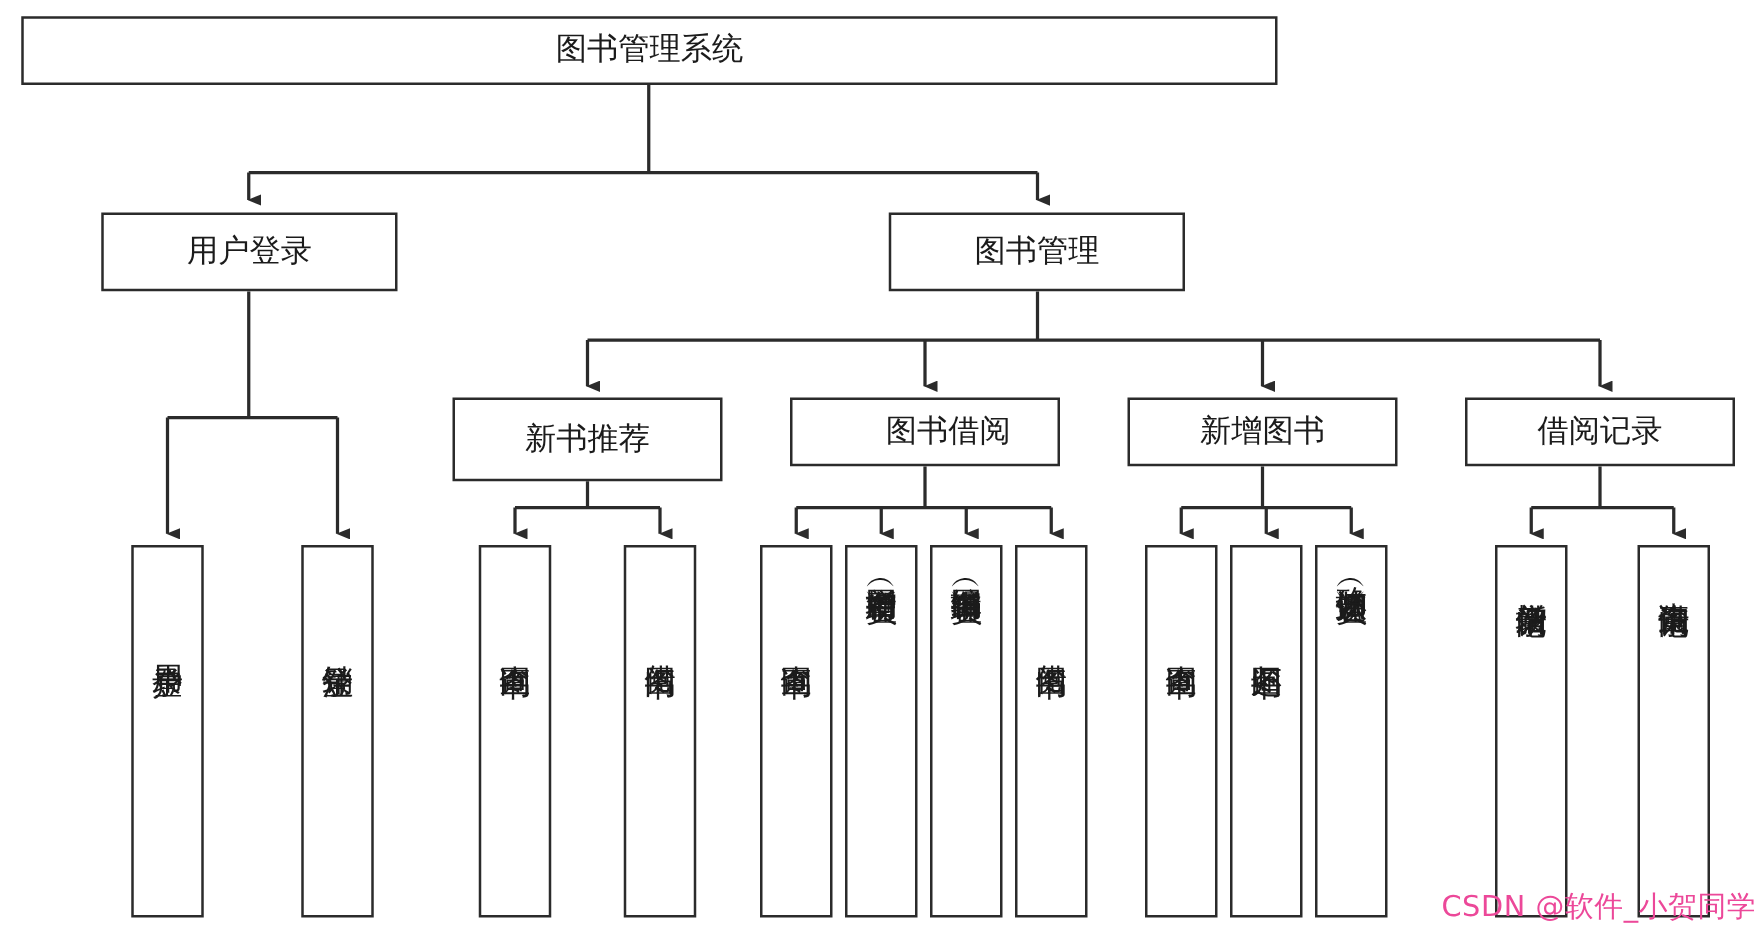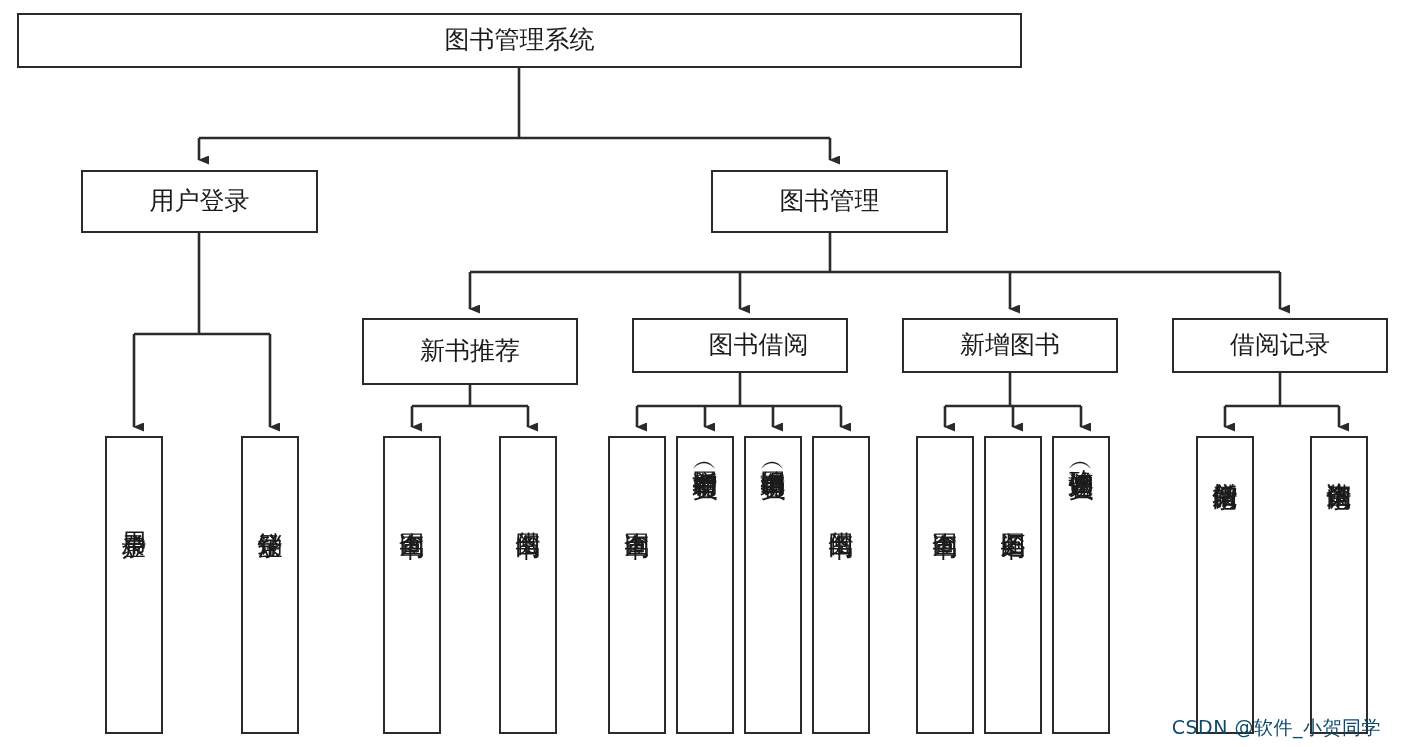--- a/index.html
+++ b/index.html
@@ -62,24 +62,24 @@
     margin-top: 74px;
   }
   .v-node.tall .node-label {
     margin-top: 12px;
   }
   .v-node.semi .node-label {
     margin-top: 24px;
   }
   .watermark {
     position: absolute;
-    right: 24px;
+    right: 0;
     bottom: 6px;
-    font-size: 19px;
-    color: #0c4a6e;
+    font-size: 23px;
+    color: #ec4899;
     letter-spacing: 0.5px;
     white-space: nowrap;
   }
 </style>
 </head>
 <body>
 
 <div id="canvas">
 
   <svg class="edges" viewBox="0 0 1405 747">

